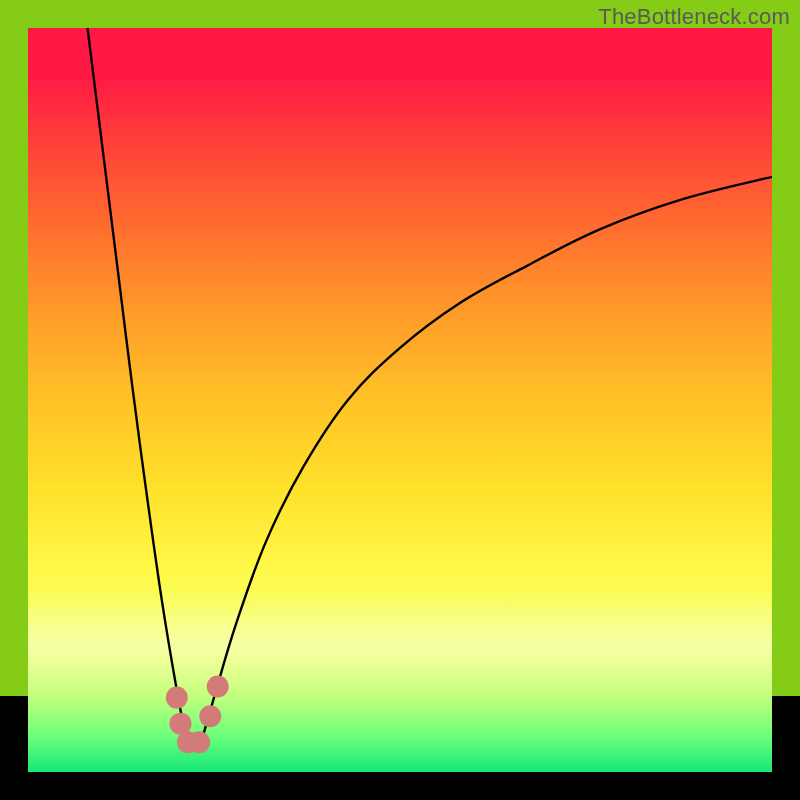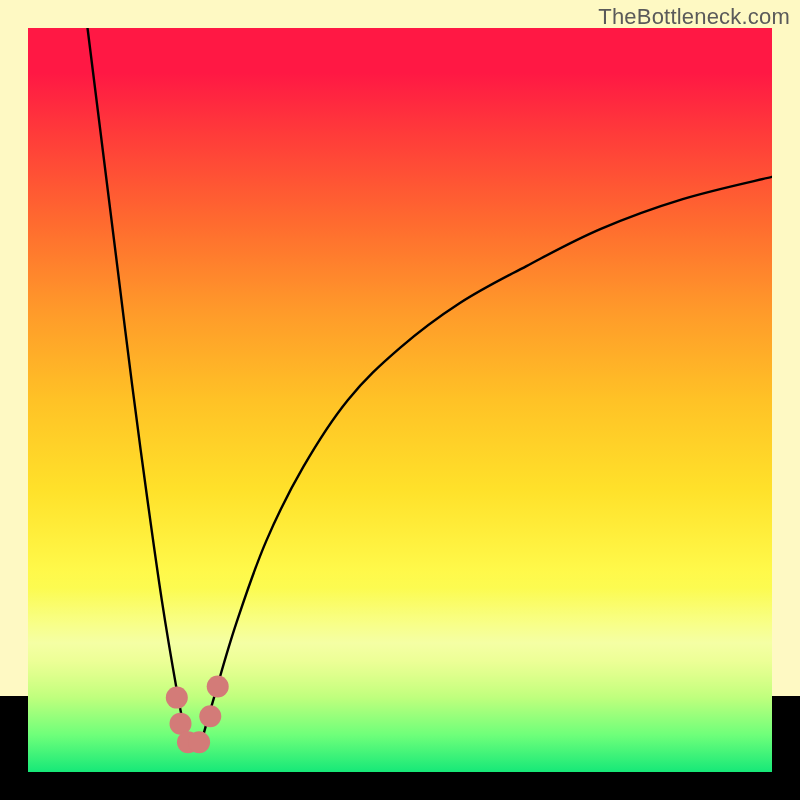--- a/index.html
+++ b/index.html
@@ -8,21 +8,21 @@
     width: 800px;
     height: 800px;
     background: #000;
     font-family: Arial, Helvetica, sans-serif;
     overflow: hidden;
   }
   .outer {
     position: relative;
     width: 800px;
     height: 696px;
-    background: #fef9c3;
+    background: #84cc16;
   }
   .plot {
     position: absolute;
     left: 28px;
     top: 28px;
     width: 744px;
     height: 744px;
     background: linear-gradient(to bottom,
       #ff1844 0%,
       #ff1844 6%,

